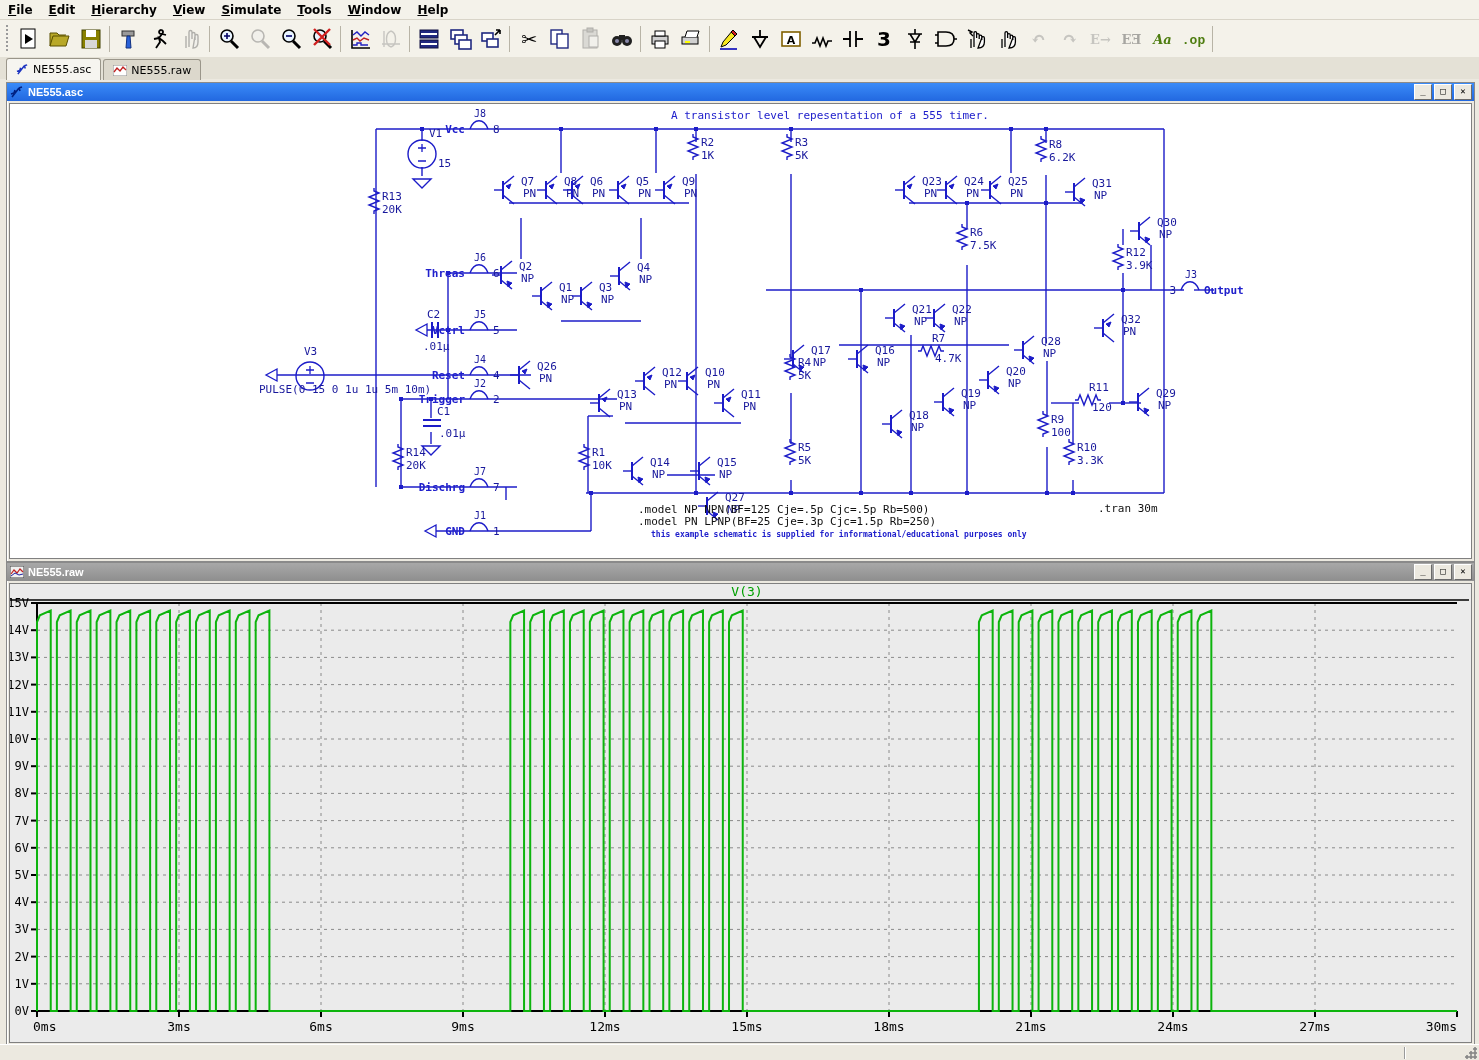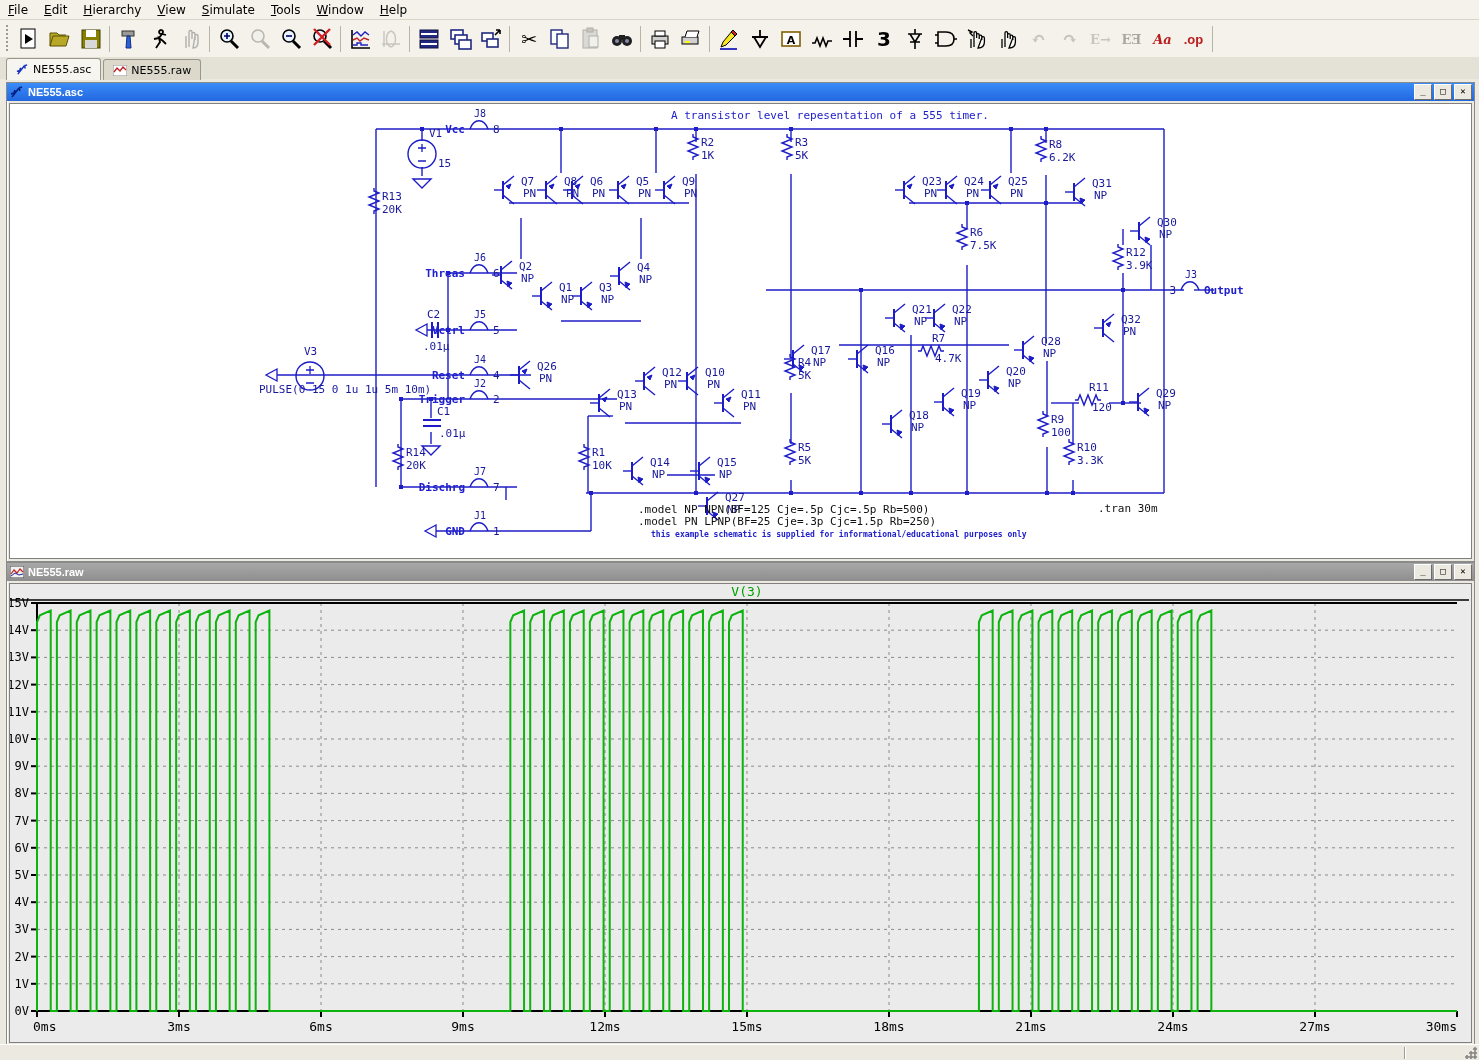--- a/index.html
+++ b/index.html
@@ -2,34 +2,34 @@
 <html><head>
 <meta charset="utf-8">
 <style>
   html,body{margin:0;padding:0;width:1479px;height:1060px;overflow:hidden;
     background:#ece9e0;font-family:"DejaVu Sans",sans-serif;-webkit-font-smoothing:none;}
   #app{position:absolute;left:0;top:0;width:1479px;height:1060px;background:#ece9e0;}
 
   
   #menubar{position:absolute;left:0;top:0;width:1479px;height:19px;background:#f4f2ea;
     border-bottom:1px solid #d8d4c8;font-size:12px;color:#000;display:flex;align-items:center;}
-  .menu-item{padding:1px 8px;cursor:default;}
+  .menu-item{padding:1px 8px;cursor:default;font-weight:bold;}
   .menu-item u{text-decoration:underline;}
 
   
   #toolbar{position:absolute;left:0;top:20px;width:1479px;height:37px;background:#f4f2ea;
     border-bottom:1px solid #cfcbbd;display:flex;align-items:center;}
   #tb-grip{width:6px;height:28px;margin:0 3px 0 4px;
     background:repeating-linear-gradient(to bottom,#9a9a9a 0 2px,transparent 2px 4px);
     background-size:2px 100%;background-repeat:repeat-y;background-position:2px 0;}
   .tb-btn{width:29px;height:29px;display:flex;align-items:center;justify-content:center;
     border:1px solid transparent;margin:0 0;position:relative;}
   .tb-btn.disabled{opacity:.42;filter:grayscale(1);}
   .tb-sep{width:1px;height:26px;background:#b8b4a6;margin:0 3px;}
-  .tb-glyph{font-weight:bold;font-size:13px;color:#b91c1c;font-family:"DejaVu Serif",serif;}
+  .tb-glyph{font-weight:bold;font-size:13px;color:#4d7c0f;font-family:"DejaVu Serif",serif;}
 
   
   #tabstrip{position:absolute;left:0;top:57px;width:1479px;height:22px;background:#e4e1d6;
     display:flex;align-items:flex-end;padding-left:6px;box-sizing:border-box;}
   .tab{height:20px;display:flex;align-items:center;gap:4px;padding:0 9px;font-size:11px;
     border:1px solid #9a968a;border-bottom:none;border-radius:3px 3px 0 0;background:#dcd8cc;
     margin-right:2px;color:#000;position:relative;top:1px;cursor:default;}
   .tab.active{background:#f6f5f0;height:21px;font-weight:normal;z-index:2;}
 
   
@@ -354,21 +354,21 @@
       <div class="tb-btn disabled">
         <span><span class="tb-glyph" style="color:#888">E→</span></span>
       </div>
       <div class="tb-btn disabled">
         <span><span class="tb-glyph" style="color:#b91c1c">EƎ</span></span>
       </div>
       <div class="tb-btn">
         <span><span class="tb-glyph" style="font-style:italic">Aa</span></span>
       </div>
       <div class="tb-btn">
-        <span><span class="tb-glyph" style="font-family:Liberation Sans, sans-serif">.op</span></span>
+        <span><span class="tb-glyph" style="font-family:Liberation Mono, monospace">.op</span></span>
       </div>
       <div class="tb-sep"></div>
     </div>
 
   <div id="tabstrip">
       <div class="tab active">
         <span>
           <svg width="13" height="13" viewBox="0 0 14 14">
             <path d="M2 12 L9 3 M9 3 l3 -1 M9 3 l1 3 M4 8 l-3 1 M4 8 l1 -3" stroke="#1830c0" stroke-width="1.6" fill="none"></path>
           </svg>

